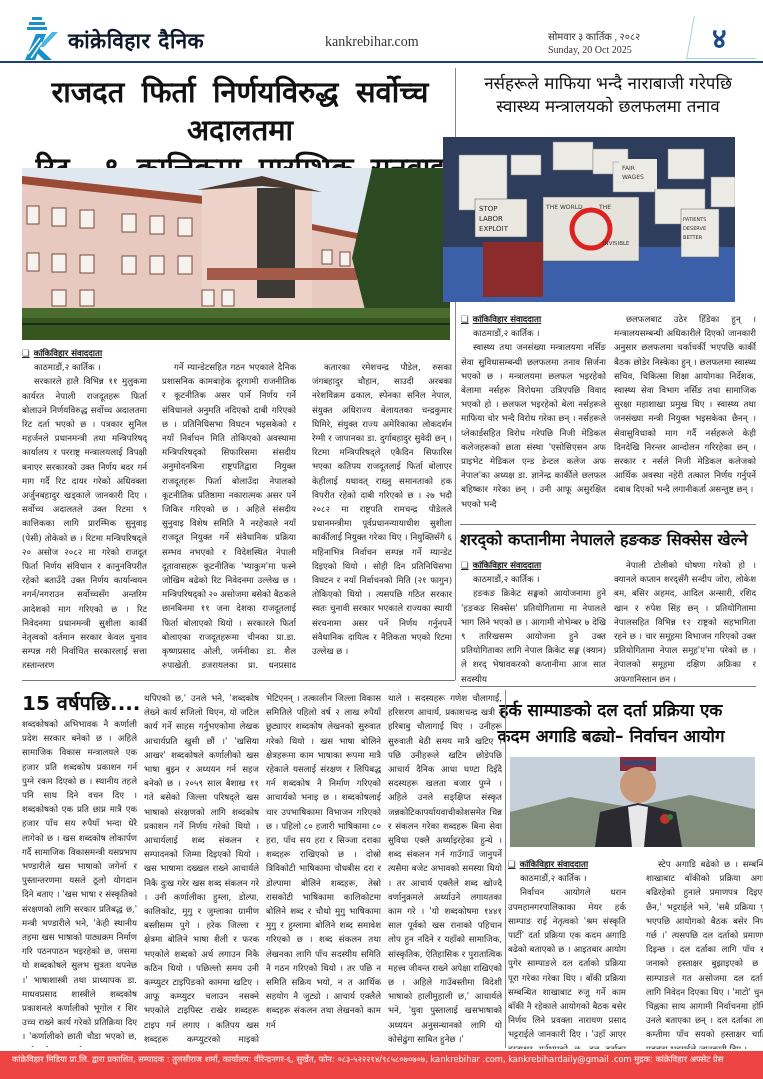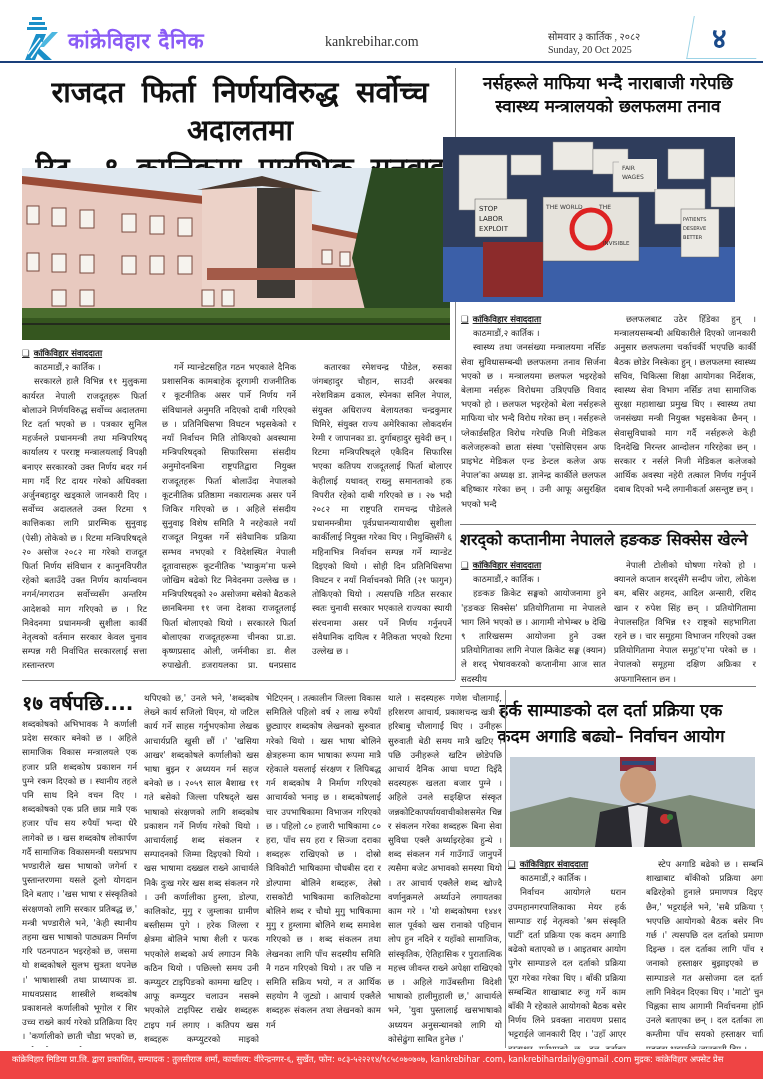--- a/index.html
+++ b/index.html
@@ -1,26 +1,26 @@
 <!DOCTYPE html>
 <html><head>
 <meta charset="utf-8">
 <style>
 *{box-sizing:border-box;margin:0;padding:0}
 body{width:763px;height:1079px;background:#fff;font-family:"DejaVu Serif",serif;color:#222;position:relative;overflow:hidden}
 .hdr{position:absolute;left:0;top:0;width:763px;height:62px}
 .logo{position:absolute;left:22px;top:14px;width:48px;height:48px}
-.brand{position:absolute;left:68px;top:26px;font-family:"DejaVu Sans",sans-serif;font-size:21px;color:#8b5cf6;font-weight:bold;letter-spacing:.5px}
+.brand{position:absolute;left:68px;top:26px;font-family:"DejaVu Sans",sans-serif;font-size:21px;color:#0f172a;font-weight:bold;letter-spacing:.5px}
 .site{position:absolute;left:325px;top:34px;font-family:"Liberation Serif",serif;font-size:14px;color:#333}
 .dt{position:absolute;left:548px;top:30px;width:110px;font-family:"Liberation Serif",serif;font-size:10px;line-height:13px;color:#333}
 .pgbox{position:absolute;left:690px;top:16px;width:70px;height:43px;border-left:1px solid #9cd3e6;border-bottom:1px solid #9cd3e6;transform:skewX(-10deg)}
 .pgno{position:absolute;left:712px;top:18px;font-family:"DejaVu Sans",sans-serif;font-size:28px;color:#1a4a8a;font-weight:bold}
 .rule{position:absolute;left:0;top:61px;width:763px;height:2px;background:#1a3f7a}
 .h1{position:absolute;left:20px;top:76px;width:440px;text-align:center;font-family:Liberation Mono, monospace;font-weight:bold;font-size:29px;line-height:38px;color:#111}
-.h2{position:absolute;left:458px;top:72px;width:300px;text-align:center;font-family:"DejaVu Sans",sans-serif;font-weight:bold;font-size:17px;line-height:23px;color:#111}
+.h2{position:absolute;left:458px;top:72px;width:300px;text-align:center;font-family:"DejaVu Sans",sans-serif;font-weight:normal;font-size:17px;line-height:23px;color:#111}
 .vsep{position:absolute;width:1px;background:#888}
 .photo1{position:absolute;left:22px;top:168px;width:428px;height:172px;overflow:hidden;background:linear-gradient(#d8e4ef 0%,#e8eef4 25%,#e5c8bd 26%,#e9cec4 75%,#6e8f44 82%,#3d5e25 100%)}
 .photo2{position:absolute;left:443px;top:137px;width:292px;height:165px;overflow:hidden;background:#3a4f74}
 .hsep{position:absolute;height:1px;background:#777}
 .col{position:absolute;font-size:8.6px;line-height:14.2px;text-align:justify;color:#222;overflow:hidden}
 .col p{text-indent:12px}
 .byl{font-family:"DejaVu Sans",sans-serif;font-weight:bold;font-size:8.5px;text-decoration:underline;display:block}
 .byl:before{content:"\274F";margin-right:4px;font-weight:normal}
 .dl{display:block;padding-left:12px}
 .h3{position:absolute;left:460px;top:528px;width:300px;font-family:"DejaVu Sans",sans-serif;font-weight:bold;font-size:16px;color:#111}
@@ -189,21 +189,21 @@
 <div class="col" style="left:508px;top:857px;width:118px;height:192px">
   <span class="byl">कांकिविहार संवाददाता</span>
   <span class="dl">काठमाडौं,२ कार्तिक ।</span>
   <p>निर्वाचन आयोगले धरान उपमहानगरपालिकाका मेयर हर्क साम्पाङ राई नेतृत्वको 'श्रम संस्कृति पार्टी' दर्ता प्रक्रिया एक कदम अगाडि बढेको बताएको छ । आइतबार आयोग पुगेर साम्पाङले दल दर्ताको प्रक्रिया पूरा गरेका गरेका थिए । बाँकी प्रक्रिया सम्बन्धित शाखाबाट रुजु गर्ने काम बाँकी नै रहेकाले आयोगको बैठक बसेर निर्णय लिने प्रवक्ता नारायण प्रसाद भट्टराईले जानकारी दिए । 'उहाँ आएर हस्ताक्षर गर्नुभएको छ, दल दर्ताका लागि एक</p>
 </div>
 <div class="col" style="left:646px;top:857px;width:125px;height:192px">
   <p>स्टेप अगाडि बढेको छ । सम्बन्धित शाखाबाट बाँकीको प्रक्रिया अगाडि बढिरहेको हुनाले प्रमाणपत्र दिइएको छैन,' भट्टराईले भने, 'सबै प्रक्रिया पूरा भएपछि आयोगको बैठक बसेर निर्णय गर्छ ।' त्यसपछि दल दर्ताको प्रमाणपत्र दिइन्छ । दल दर्ताका लागि पाँच सय जनाको हस्ताक्षर बुझाइएको छ । साम्पाङले गत असोजमा दल दर्ताका लागि निवेदन दिएका थिए । 'माटो' चुनाव चिह्नका साथ आगामी निर्वाचनमा होमिने उनले बताएका छन् । दल दर्ताका लागि कम्तीमा पाँच सयको हस्ताक्षर चाहिने प्रवक्ता भट्टराईले जानकारी दिए ।</p>
 </div>
 <div class="vsep" style="left:505px;top:690px;height:358px"></div>
 
-<div class="h5">१७ वर्षपछि....</div>
+<div class="h5">15 वर्षपछि....</div>
 <div class="col" style="left:22px;top:717px;width:115px;height:330px">
   <p style="text-indent:0">शब्दकोषको अभिभावक नै कर्णाली प्रदेश सरकार बनेको छ । अहिले सामाजिक विकास मन्त्रालयले एक हजार प्रति शब्दकोष प्रकाशन गर्न पुग्ने रकम दिएको छ । स्थानीय तहले पनि साथ दिने वचन दिए । शब्दकोषको एक प्रति छाप्न मात्रै एक हजार पाँच सय रुपैयाँ भन्दा धेरै लागेको छ । खस शब्दकोष लोकार्पण गर्दै सामाजिक विकासमन्त्री यसप्रभाप भण्डारीले खस भाषाको जगेर्ना र पुस्तान्तरणमा यसले ठूलो योगदान दिने बताए । 'खस भाषा र संस्कृतिको संरक्षणको लागि सरकार प्रतिबद्ध छ,' मन्त्री भण्डारीले भने, 'केही स्थानीय तहमा खस भाषाको पाठ्यक्रम निर्माण गरि पठनपाठन भइरहेको छ, जसमा यो शब्दकोषले सुलभ सुत्रता थपनेछ ।' भाषाशास्त्री तथा प्राध्यापक डा. माधवप्रसाद शास्त्रीले शब्दकोष प्रकाशनले कर्णालीको भूगोल र शिर उच्च राख्ने कार्य गरेको प्रतिक्रिया दिए । 'कर्णालीको छाती चौडा भएको छ, भूगोलको एक चुचुरो</p>
 </div>
 <div class="col" style="left:144px;top:691px;width:115px;height:356px">
   <p style="text-indent:0">थपिएको छ,' उनले भने, 'शब्दकोष लेख्ने कार्य सजिलो थिएन, यो जटिल कार्य गर्ने साहस गर्नुभएकोमा लेखक आचार्यप्रति खुसी छौं ।' 'खसिया आखर' शब्दकोषले कर्णालीको खस भाषा बुझ्न र अध्ययन गर्न सहज बनेको छ । २०५९ साल बैशाख ११ गते बसेको जिल्ला परिषद्ले खस भाषाको संरक्षणको लागि शब्दकोष प्रकाशन गर्ने निर्णय गरेको थियो । आचार्यलाई शब्द संकलन र सम्पादनको जिम्मा दिइएको थियो । खस भाषामा दख्खल राख्ने आचार्यले निकै दुःख गरेर खस शब्द संकलन गरे । उनी कर्णालीका हुम्ला, डोल्पा, कालिकोट, मुगु र जुम्लाका ग्रामीण बस्तीसम्म पुगे । हरेक जिल्ला र क्षेत्रमा बोलिने भाषा शैली र फरक भएकोले शब्दको अर्थ लगाउन निकै कठिन थियो । पछिल्लो समय उनी कम्प्युटर टाइपिङको काममा खटिए । आफू कम्प्युटर चलाउन नसक्ने भएकोले टाइपिस्ट राखेर शब्दहरू टाइप गर्न लगाए । कतिपय खस शब्दहरू कम्प्युटरको माइको सफ्टवेयरमा पनि</p>
 </div>
 <div class="col" style="left:266px;top:691px;width:115px;height:356px">
   <p style="text-indent:0">भेटिएनन् । तत्कालीन जिल्ला विकास समितिले पहिलो वर्ष २ लाख रुपैयाँ छुट्याएर शब्दकोष लेखनको सुरुवात गरेको थियो । खस भाषा बोलिने क्षेत्रहरूमा काम भाषाका रूपमा मात्रै रहेकाले यसलाई संरक्षण र लिपिबद्ध गर्न शब्दकोष नै निर्माण गरिएको आचार्यको भनाइ छ । शब्दकोषलाई चार उपभाषिकामा विभाजन गरिएको छ । पहिलो ८० हजारी भाषिकामा ८० हरा, पाँच सय हरा र सिञ्जा दराका शब्दहरू राखिएको छ । दोस्रो त्रिविकोटी भाषिकामा चौधबीस दरा र डोल्पामा बोलिने शब्दहरू, तेस्रो रासकोटी भाषिकामा कालिकोटमा बोलिने शब्द र चौथो मुगु भाषिकामा मुगु र हुम्लामा बोलिने शब्द समावेश गरिएको छ । शब्द संकलन तथा लेखनका लागि पाँच सदस्यीय समिति नै गठन गरिएको थियो । तर पछि न समिति सक्रिय भयो, न त आर्थिक सहयोग नै जुट्यो । आचार्य एक्लैले शब्दहरू संकलन तथा लेखनको काम गर्न</p>
 </div>
 <div class="col" style="left:388px;top:691px;width:114px;height:356px">

